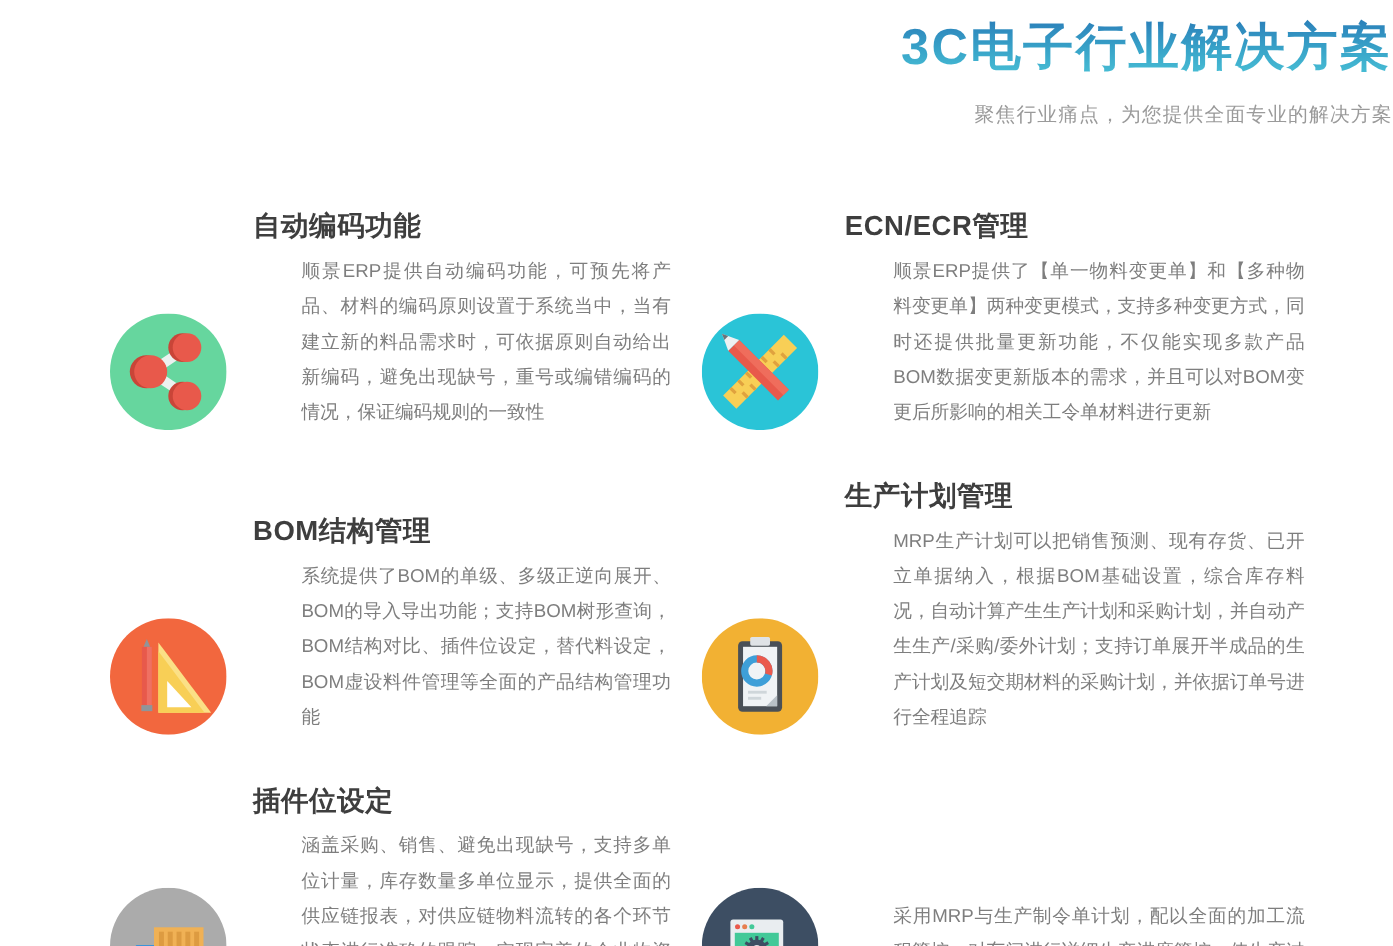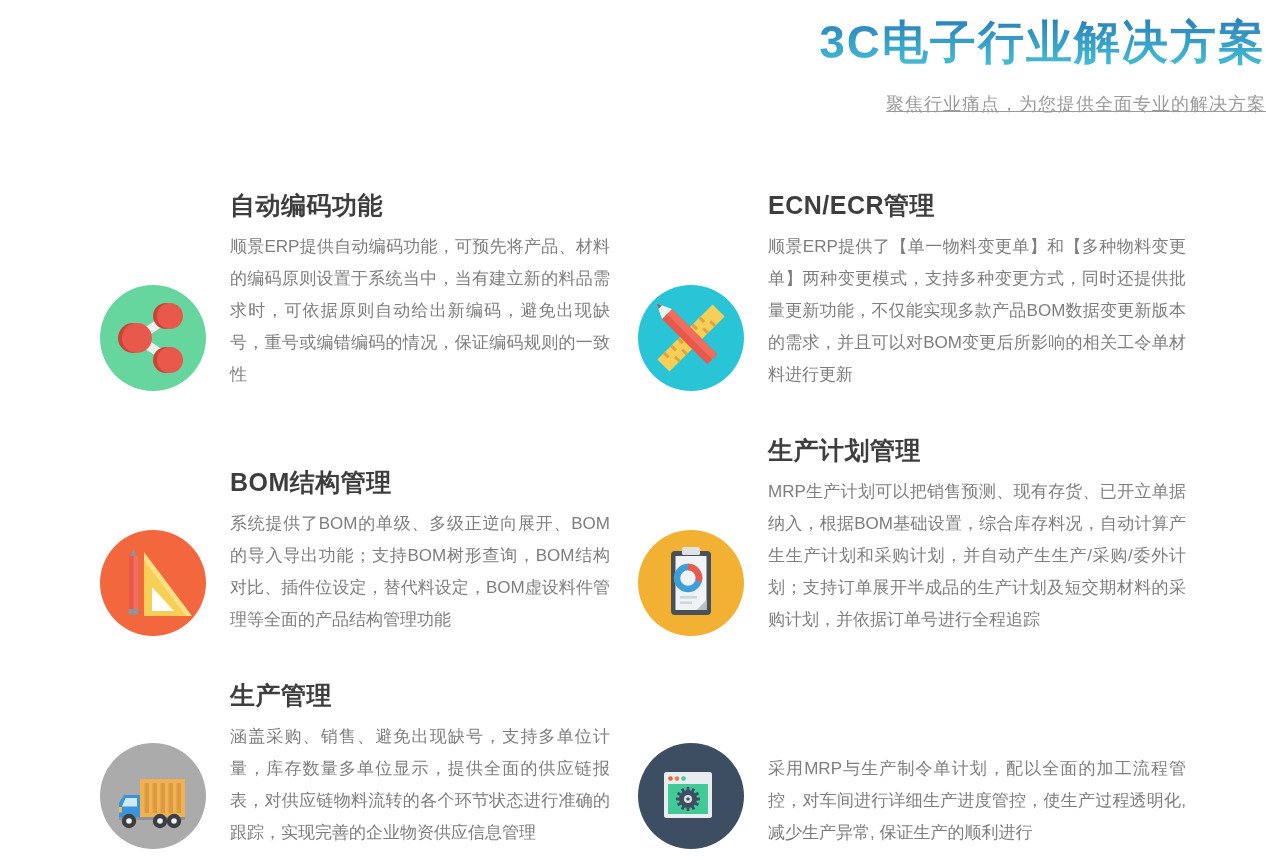--- a/index.html
+++ b/index.html
@@ -6,32 +6,32 @@
   html,body { width:1266px; height:860px; background:#ffffff; overflow:hidden;
               font-family:"Liberation Sans","DejaVu Sans",sans-serif; }
   .header { text-align:right; padding-top:12px; }
   .page-title {
     display:inline-block;
     font-size:46px; font-weight:700; letter-spacing:2px;
     background:linear-gradient(180deg,#2878b6 0%, #39a5c9 55%, #4cc5d8 100%);
     -webkit-background-clip:text; background-clip:text;
     -webkit-text-fill-color:transparent; color:#3498c0;
   }
-  .page-subtitle { margin-top:18px; font-size:18px; color:#9a9a9a; letter-spacing:1px;text-decoration:underline; }
+  .page-subtitle { margin-top:18px; font-size:18px; color:#9a9a9a; letter-spacing:1px; }
   .features-grid {
     display:grid;
     grid-template-columns:510px 548px;
     column-gap:28px; row-gap:40px;
     margin:70px 0 0 100px;
   }
   .feature { display:flex; align-items:flex-end; }
   .feature-icon { width:106px; height:106px; flex:none; display:block; }
   .feature-body { margin-left:24px; flex:1; }
   .feature-title { font-size:25px; font-weight:700; color:#3e3e3e; margin:3px 0 9px; letter-spacing:0.5px; }
-  .feature-desc { font-size:17px; line-height:32px; color:#7e7e7e; text-align:justify; }
+  .feature-desc { font-size:17px; line-height:32px; color:#7e7e7e; text-align:justify;margin-left:44px; }
 </style>
 </head>
 <body>
 
 <div class="header">
   <h1><span class="page-title">3C电子行业解决方案</span></h1>
   <div class="page-subtitle">聚焦行业痛点，为您提供全面专业的解决方案</div>
 </div>
 
 <div class="features-grid">
@@ -134,21 +134,21 @@
       <polygon points="25.5,55 37,55 37,63.5 22,63.5" fill="#cfe9f7"></polygon>
       <rect x="19" y="64" width="2.8" height="5.5" fill="#f5c04a"></rect>
       <circle cx="29" cy="78" r="7.2" fill="#3b3f44"></circle>
         <circle cx="29" cy="78" r="2.8" fill="#f2f3f4"></circle>
       <circle cx="60" cy="78" r="7.2" fill="#3b3f44"></circle>
         <circle cx="60" cy="78" r="2.8" fill="#f2f3f4"></circle>
       <circle cx="74" cy="78" r="7.2" fill="#3b3f44"></circle>
         <circle cx="74" cy="78" r="2.8" fill="#f2f3f4"></circle>
     </svg>
     <div class="feature-body">
-      <div class="feature-title">生产管理</div>
+      <div class="feature-title">插件位设定</div>
       <div class="feature-desc">涵盖采购、销售、避免出现缺号，支持多单位计量，库存数量多单位显示，提供全面的供应链报表，对供应链物料流转的各个环节状态进行准确的跟踪，实现完善的企业物资供应信息管理</div>
     </div>
   </div>
 
   <div class="feature">
     <svg class="feature-icon" viewBox="0 0 106 106">
       <circle cx="53" cy="53" r="53" fill="#3d4e63"></circle>
       <rect x="26" y="29" width="48" height="46" rx="2.5" fill="#e9edf0"></rect>
       <circle cx="32.5" cy="35.5" r="2.3" fill="#ea5a4d"></circle>
       <circle cx="39" cy="35.5" r="2.3" fill="#e77e4f"></circle>

